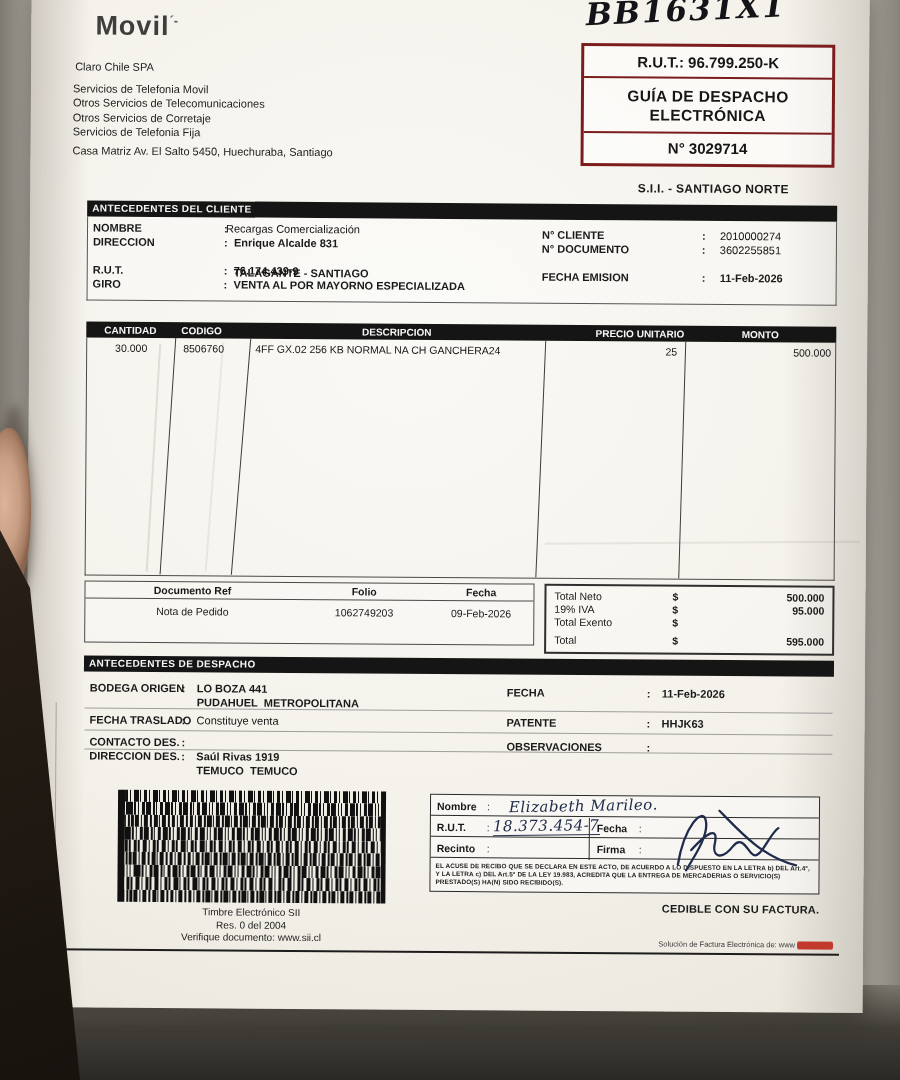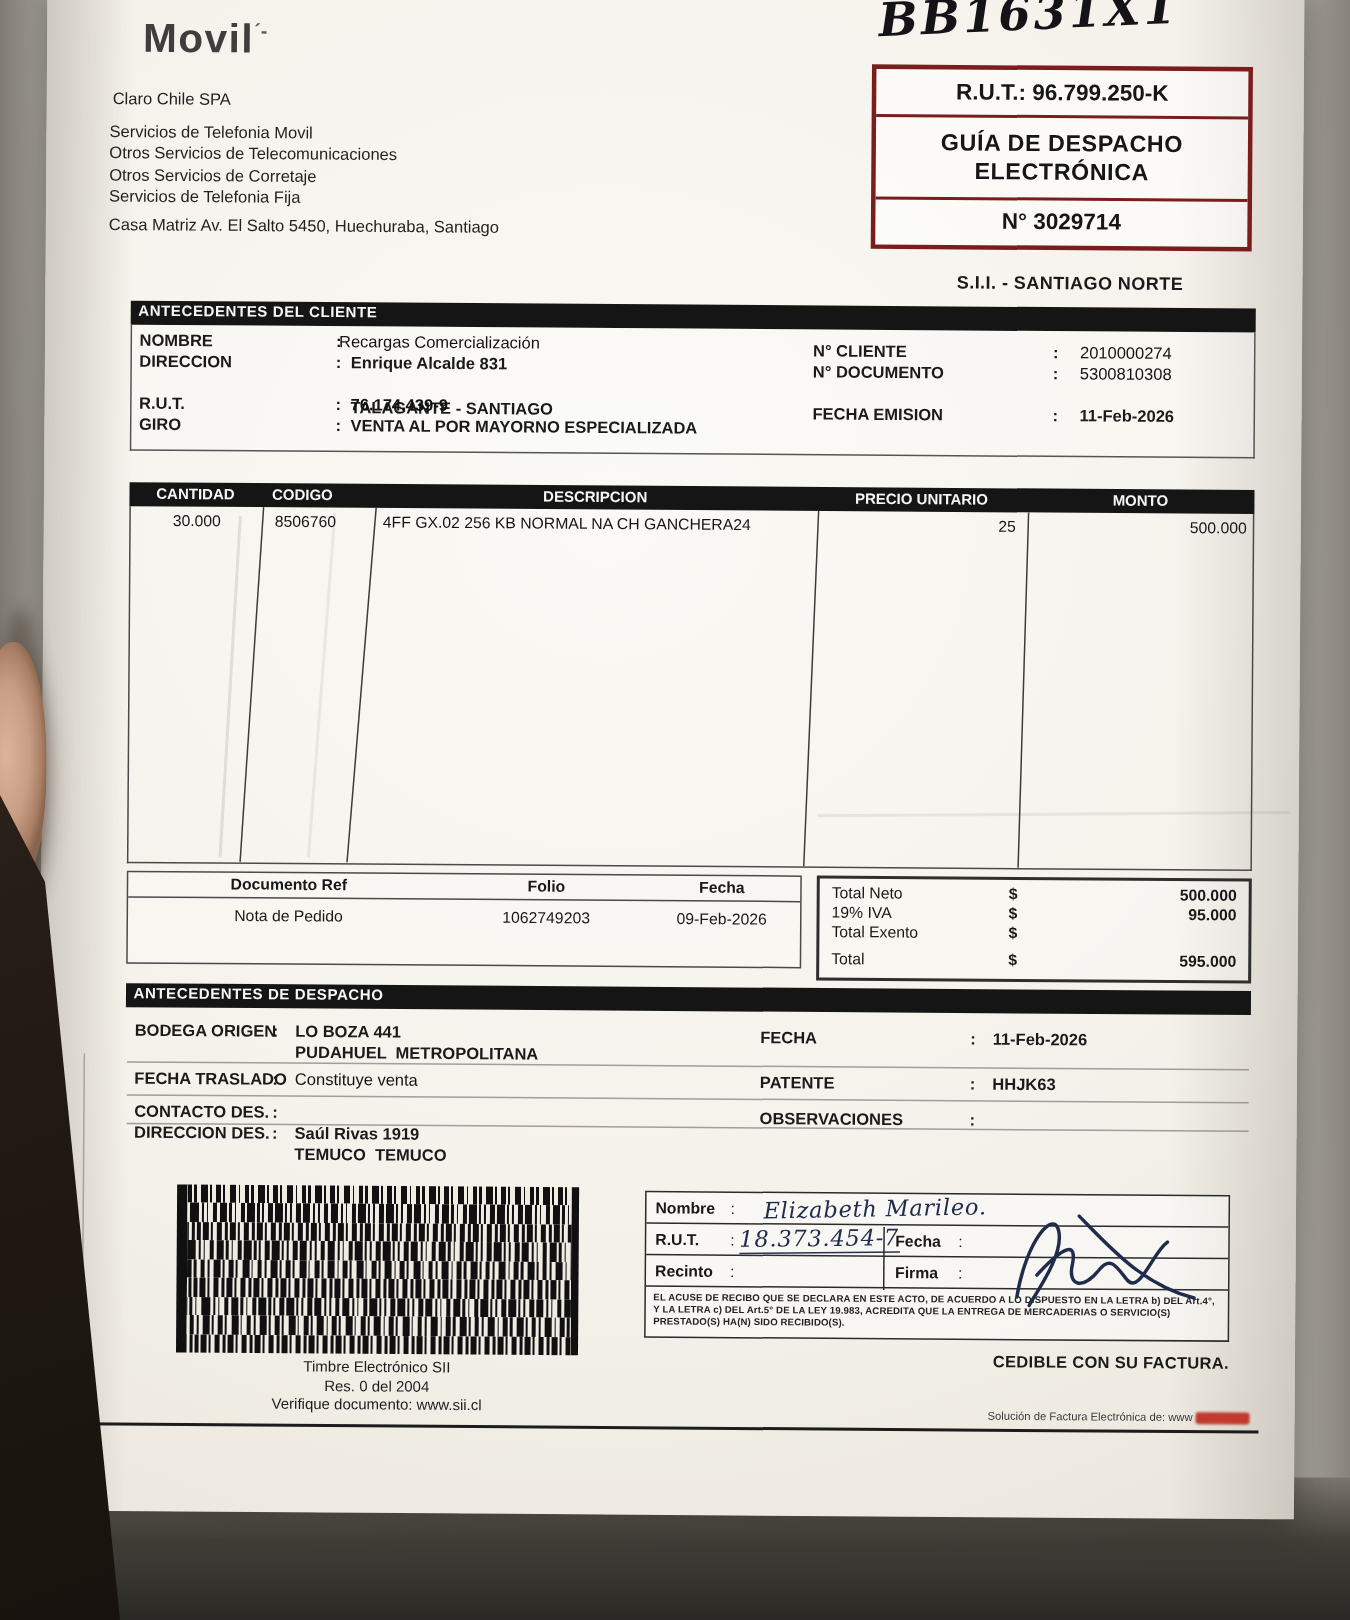--- a/index.html
+++ b/index.html
@@ -47,21 +47,21 @@
   .bar-desp{left:85px;top:658px;width:750px;}
   .client-box{position:absolute;left:85px;top:219px;width:750px;height:84px;
               border:1px solid #555;border-top:none;background:rgba(255,255,255,.25);}
   
   .items-head{position:absolute;left:85px;top:324px;width:750px;height:16px;background:#151515;
               display:flex;align-items:center;color:#f6f6f4;font-size:10px;font-weight:700;}
   .items-head span{display:block;}
   .ih1{width:88px;text-align:center;}
   .ih2{width:75px;padding-left:7px;}
   .ih3{width:295px;text-align:center;}
-  .ih4{width:140px;text-align:center;}
+  .ih4{width:140px;text-align:right;}
   .ih5{width:152px;text-align:center;}
   .items-body{position:absolute;left:85px;top:340px;width:750px;height:238px;
               border:1px solid #4a4a4a;border-top:none;}
   .colline{position:absolute;top:0;width:1px;height:100%;background:#3c3c3c;transform-origin:top center;}
   .cl1{left:88px;transform:rotate(3.4deg);}
   .cl2{left:163px;transform:rotate(4.3deg);}
   .cl3{left:458px;transform:rotate(2deg);}
   .cl4{left:598px;transform:rotate(1.3deg);}
   .icell{position:absolute;top:4px;font-size:10.5px;color:#151515;}
   .ic1{left:0;width:88px;text-align:center;}
@@ -196,21 +196,21 @@
     <span class="t b" style="left:91px;top:280px;">GIRO</span>
     <span class="t b" style="left:222px;top:280px;">:</span>
     <span class="t sv" style="left:232px;top:280px;">VENTA AL POR MAYORNO ESPECIALIZADA</span>
 
     <span class="t b" style="left:540px;top:228px;">N° CLIENTE</span>
     <span class="t b" style="left:700px;top:228px;">:</span>
     <span class="t v" style="left:718px;top:228px;">2010000274</span>
 
     <span class="t b" style="left:540px;top:242px;">N° DOCUMENTO</span>
     <span class="t b" style="left:700px;top:242px;">:</span>
-    <span class="t v" style="left:718px;top:242px;">5300810308</span>
+    <span class="t v" style="left:718px;top:242px;">3602255851</span>
 
     <span class="t b" style="left:540px;top:270px;">FECHA EMISION</span>
     <span class="t b" style="left:700px;top:270px;">:</span>
     <span class="t sv" style="left:718px;top:270px;">11-Feb-2026</span>
 
     <div class="items-head">
       <span class="ih1">CANTIDAD</span>
       <span class="ih2">CODIGO</span>
       <span class="ih3">DESCRIPCION</span>
       <span class="ih4">PRECIO UNITARIO</span>

